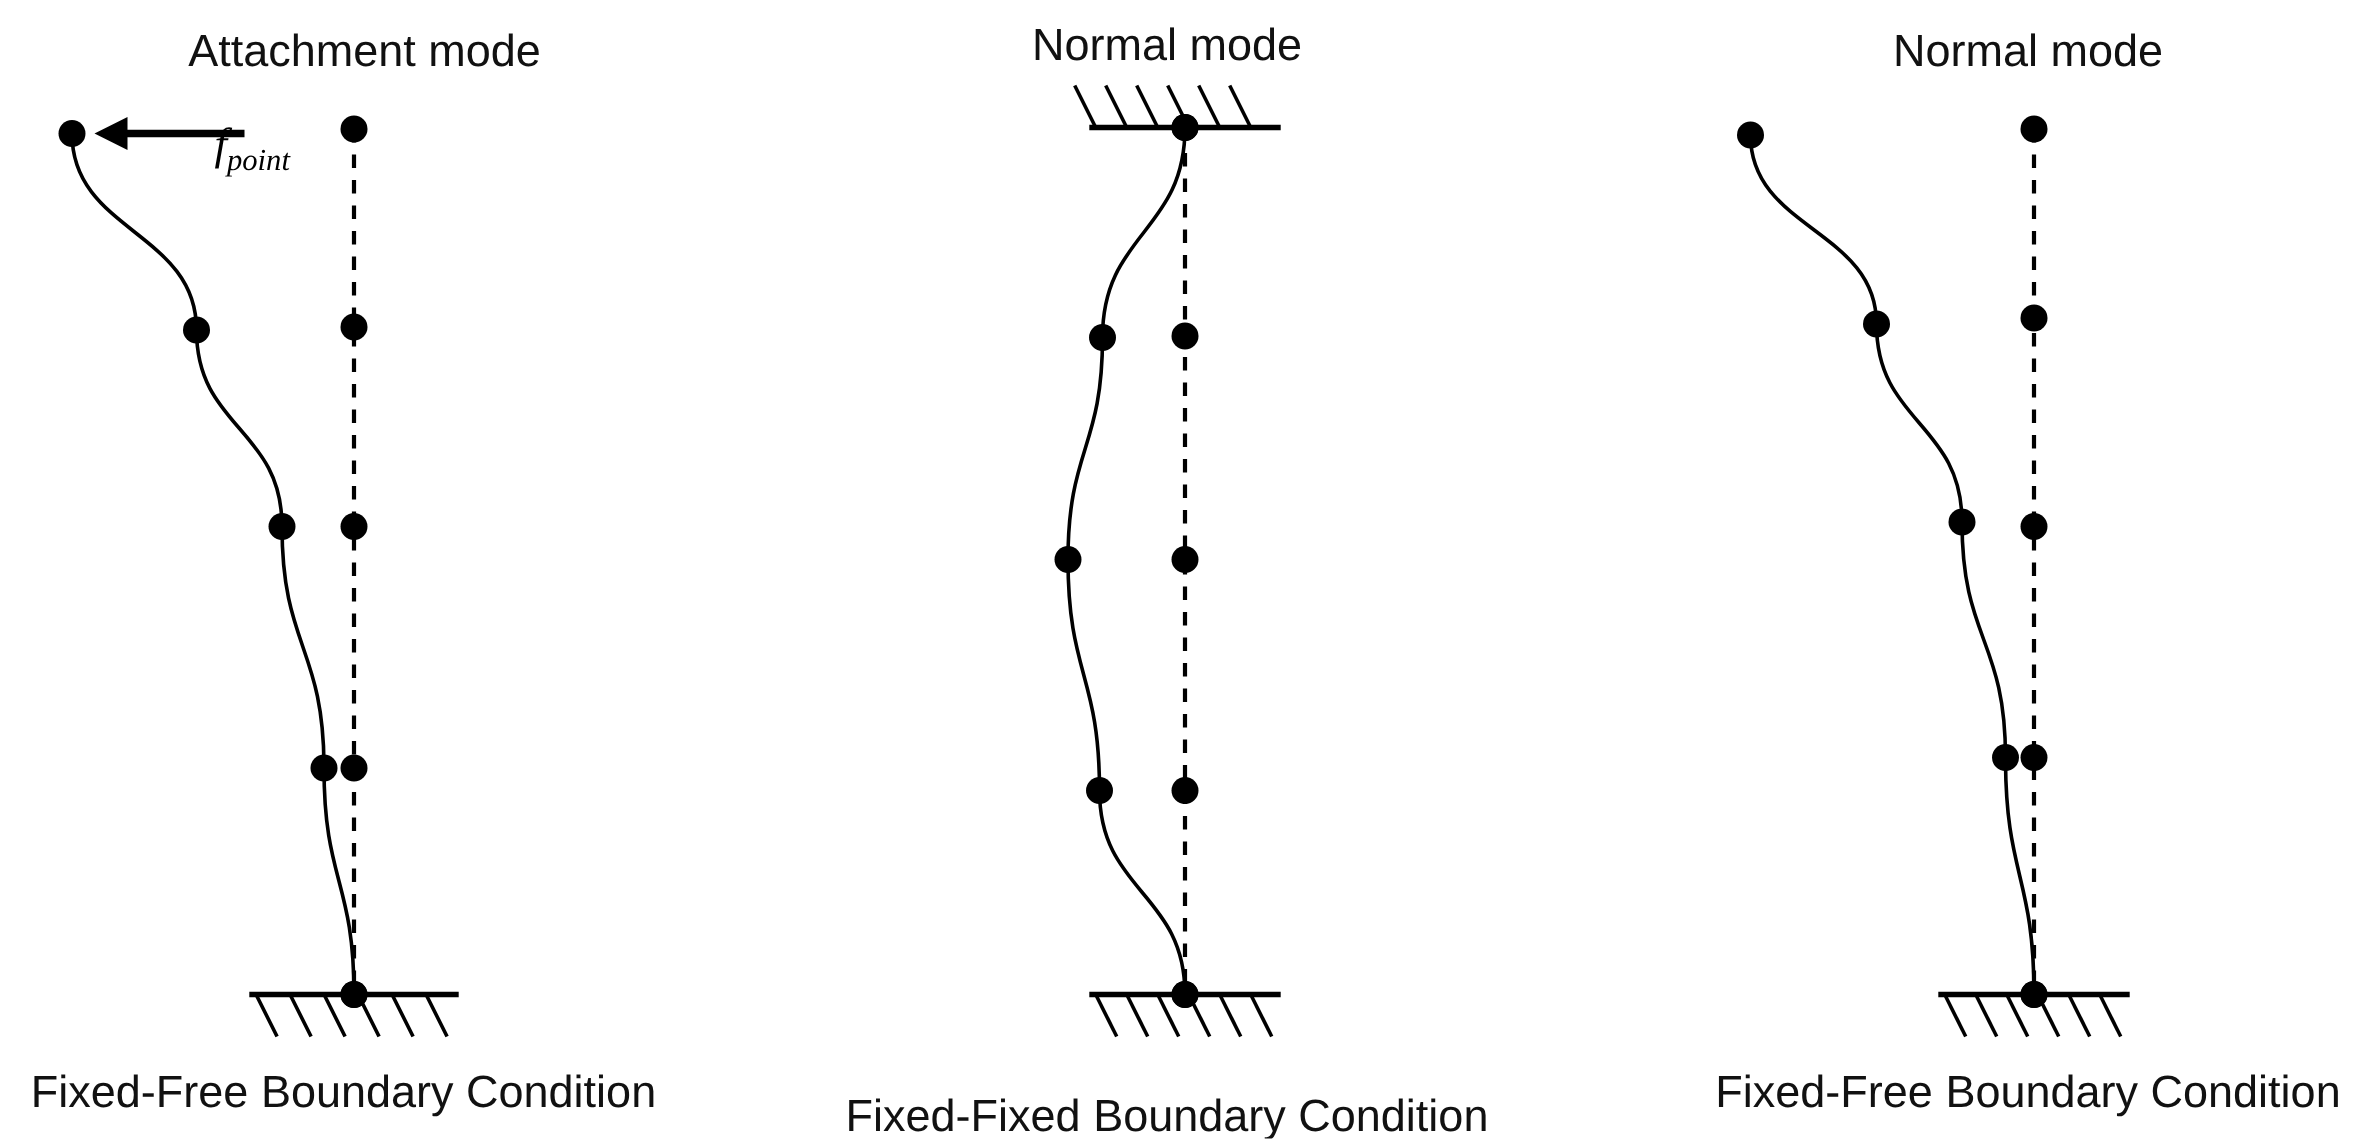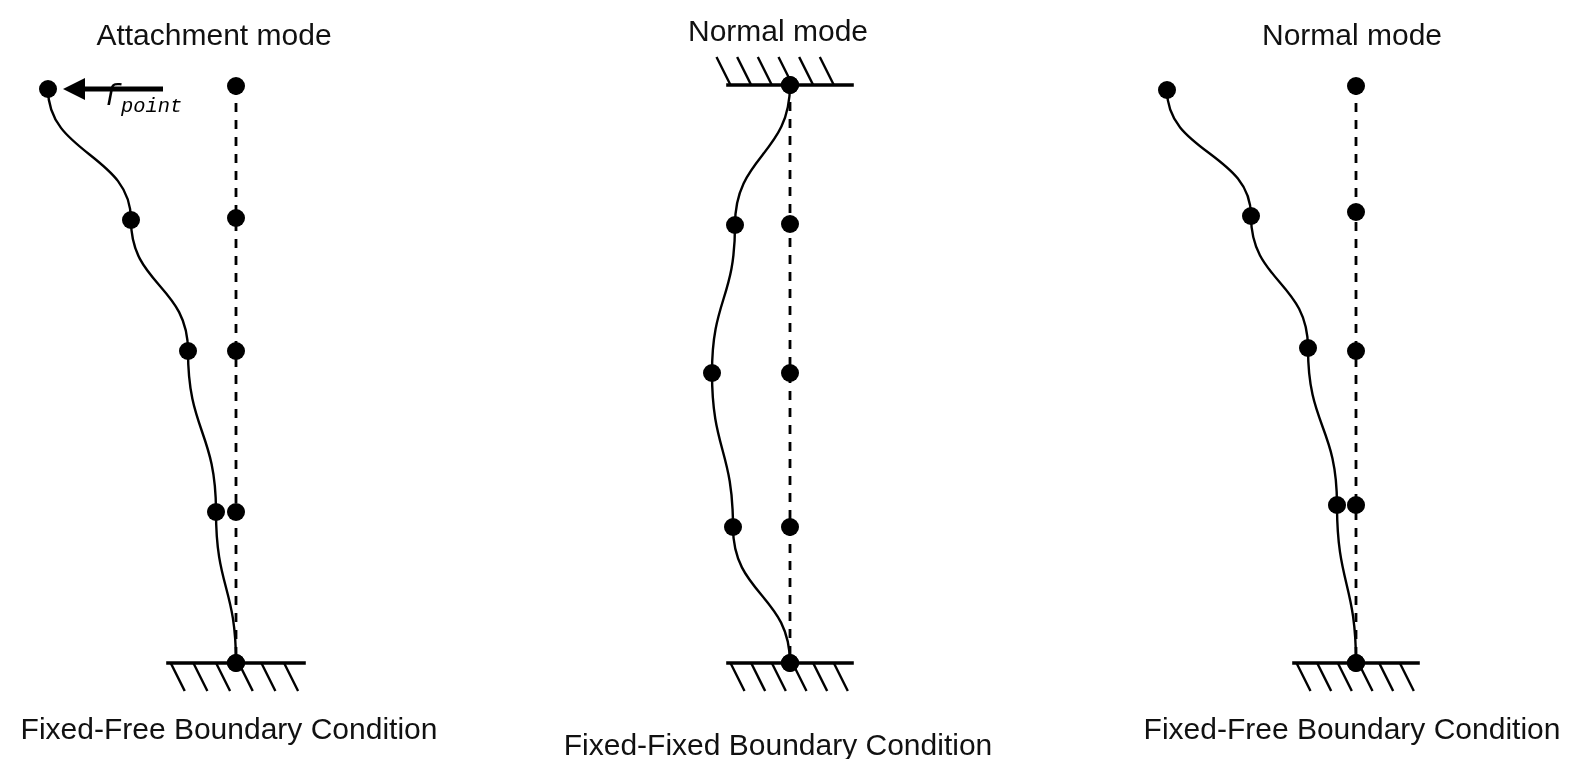--- a/index.html
+++ b/index.html
@@ -31,25 +31,26 @@
     position: absolute;
     text-align: right;
     font-family: "Liberation Sans", sans-serif;
     font-size: 30px;
     color: #111111;
     white-space: nowrap;
     transform: translateX(-50%);
   }
   .force-label {
     position: absolute;
-    font-family: Liberation Mono, monospace;
+    font-family: Liberation Serif, serif;
     font-style: italic;
     font-size: 30px;
     color: #000000;
     white-space: nowrap;
+    margin-left: 40px;
   }
   .force-label sub {
     font-size: 0.68em;
     font-style: italic;
   }
   svg.diagram {
     position: absolute;
     left: 0;
     top: 0;
   }
@@ -126,21 +127,21 @@
         <circle cx="1356" cy="505" r="9" fill="#000000"></circle>
         <circle cx="1356" cy="663" r="9" fill="#000000"></circle>
         <circle cx="1167" cy="90" r="9" fill="#000000"></circle>
         <circle cx="1251" cy="216" r="9" fill="#000000"></circle>
         <circle cx="1308" cy="348" r="9" fill="#000000"></circle>
         <circle cx="1337" cy="505" r="9" fill="#000000"></circle>
         <circle cx="1356" cy="663" r="9" fill="#000000"></circle>
       </g>
     </svg>
   <div id="labels-layer">
-      <div class="panel-title" style="left: 214px; top: 18px;">Attachment mode</div>
+      <div class="panel-title" style="left: 243px; top: 18px;">Attachment mode</div>
       <div class="panel-caption" style="left: 229px; top: 712px;">Fixed-Free Boundary Condition</div>
       <div class="force-label" style="left: 103px; top: 80px;"><span>f</span><sub>point</sub></div>
       <div class="panel-title" style="left: 778px; top: 14px;">Normal mode</div>
       <div class="panel-caption" style="left: 778px; top: 728px;">Fixed-Fixed Boundary Condition</div>
       <div class="panel-title" style="left: 1352px; top: 18px;">Normal mode</div>
       <div class="panel-caption" style="left: 1352px; top: 712px;">Fixed-Free Boundary Condition</div>
     </div>
 </div>
 
 </body></html>

